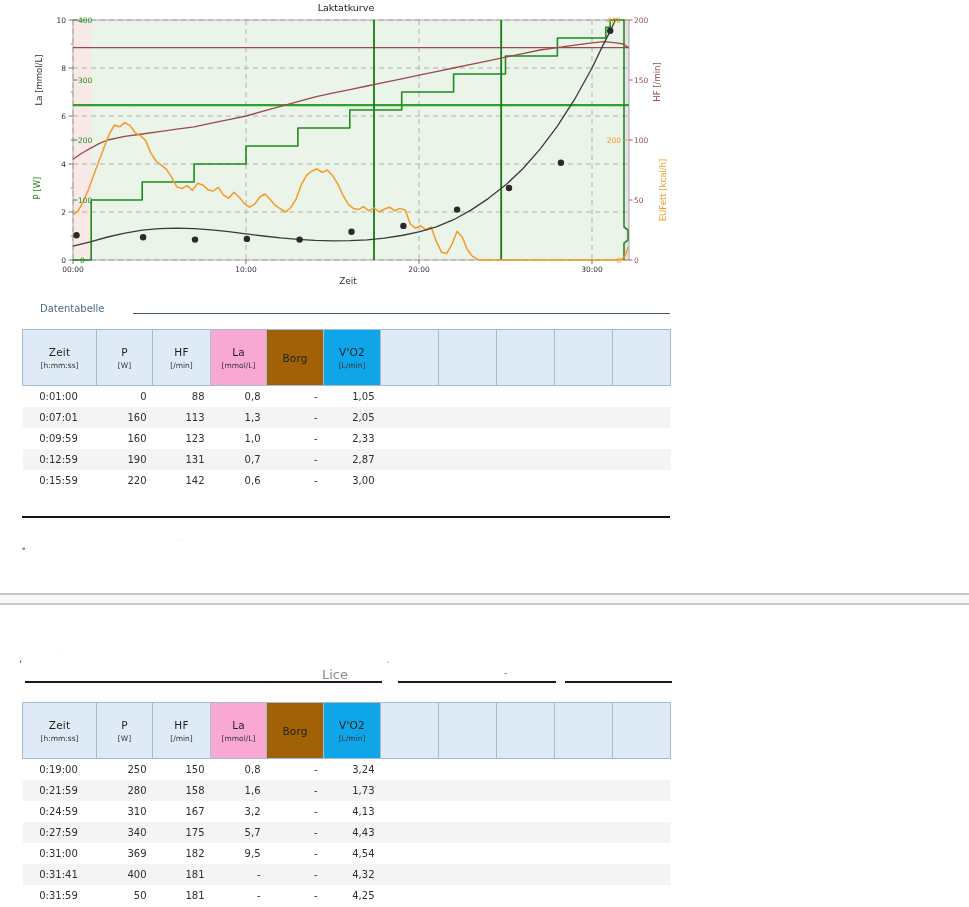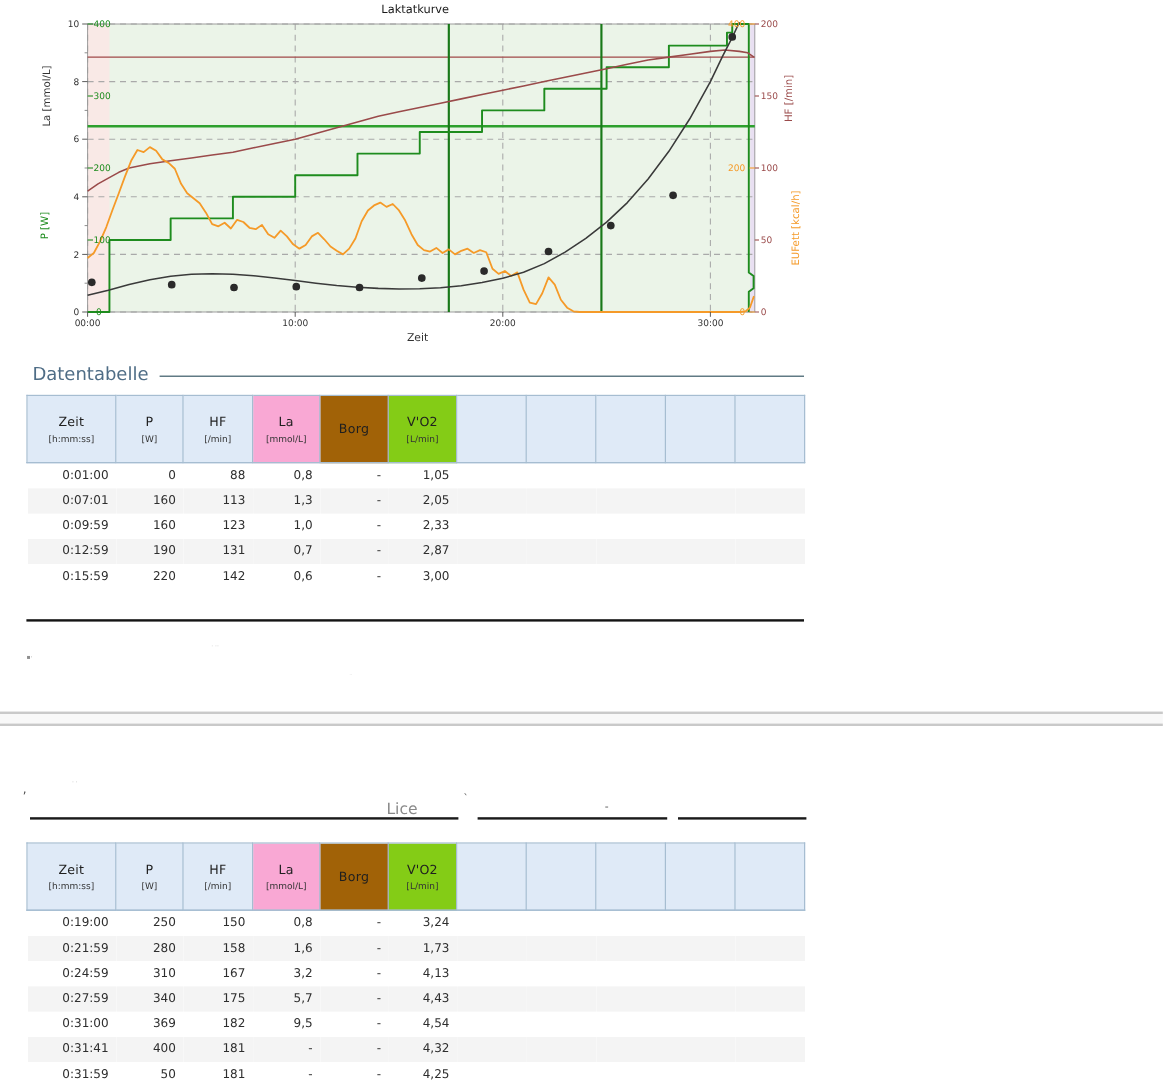--- a/index.html
+++ b/index.html
@@ -1,34 +1,34 @@
 <!DOCTYPE html>
 <html><head>
 <meta charset="utf-8">
 <style>
   html,body{margin:0;padding:0;}
   body{width:969px;height:907px;position:relative;background:#ffffff;overflow:hidden;
        font-family:"DejaVu Sans","Liberation Sans",sans-serif;}
   #chart{position:absolute;left:0;top:0;}
-  .section-label{position:absolute;left:27px;top:303px;font-size:15px;color:#4f6d86;}
+  .section-label{position:absolute;left:40px;top:303px;font-size:10px;color:#4f6d86;}
   .section-rule{position:absolute;left:133px;top:313px;width:537px;height:1px;background:#3a5a66;}
   table.datatable{position:absolute;left:22px;border-collapse:collapse;table-layout:fixed;}
   #table1{top:329px;}
   #table2{top:702px;}
   .datatable th{border:1px solid #a6bdd1;height:55px;padding:0;text-align:center;
                 vertical-align:middle;font-weight:normal;}
   .datatable th .lbl{font-size:10.5px;color:#1f1f1f;letter-spacing:.2px;}
   .datatable th .unit{font-size:7.5px;color:#333;margin-top:3px;}
   .h-zeit,.h-p,.h-hf,.h-empty{background:#dfeaf7;}
   .h-la{background:#f9a8d4;}
   .h-borg{background:#a16207;}
-  .h-vo2{background:#84cc16;margin-top:48px;}
+  .h-vo2{background:#0ea5e9;margin-top:48px;}
   .datatable td{height:21px;padding:0 6px 0 0;font-size:10px;color:#2e2e2e;
                 text-align:right;white-space:nowrap;overflow:hidden;}
-  .datatable td.zeit{text-align:right;padding-left:4px;}
+  .datatable td.zeit{text-align:center;padding-left:4px;}
   .datatable tbody tr:nth-child(even){background:#f4f4f4;}
   #t1-border{position:absolute;left:22px;top:516px;width:648px;height:2px;background:#141414;}
   .page-divider{position:absolute;left:0;top:593px;width:969px;height:8px;background:#f8f8f8;
                 border-top:2px solid #c9c9c9;border-bottom:2px solid #c9c9c9;}
   .frag{position:absolute;color:#9a9a9a;}
   .f-dots-a{left:176px;top:536px;font-size:5px;color:#c8c8c8;}
   .f-mark-b{left:22px;top:545px;font-size:5px;color:#8f8f8f;}
   .f-dots-c{left:291px;top:562px;font-size:5px;color:#d8d8d8;}
   .f-dots-d{left:60px;top:649px;font-size:5px;color:#b5b5b5;}
   .f-comma{left:19px;top:653px;font-size:10px;color:#4a4a4a;}

